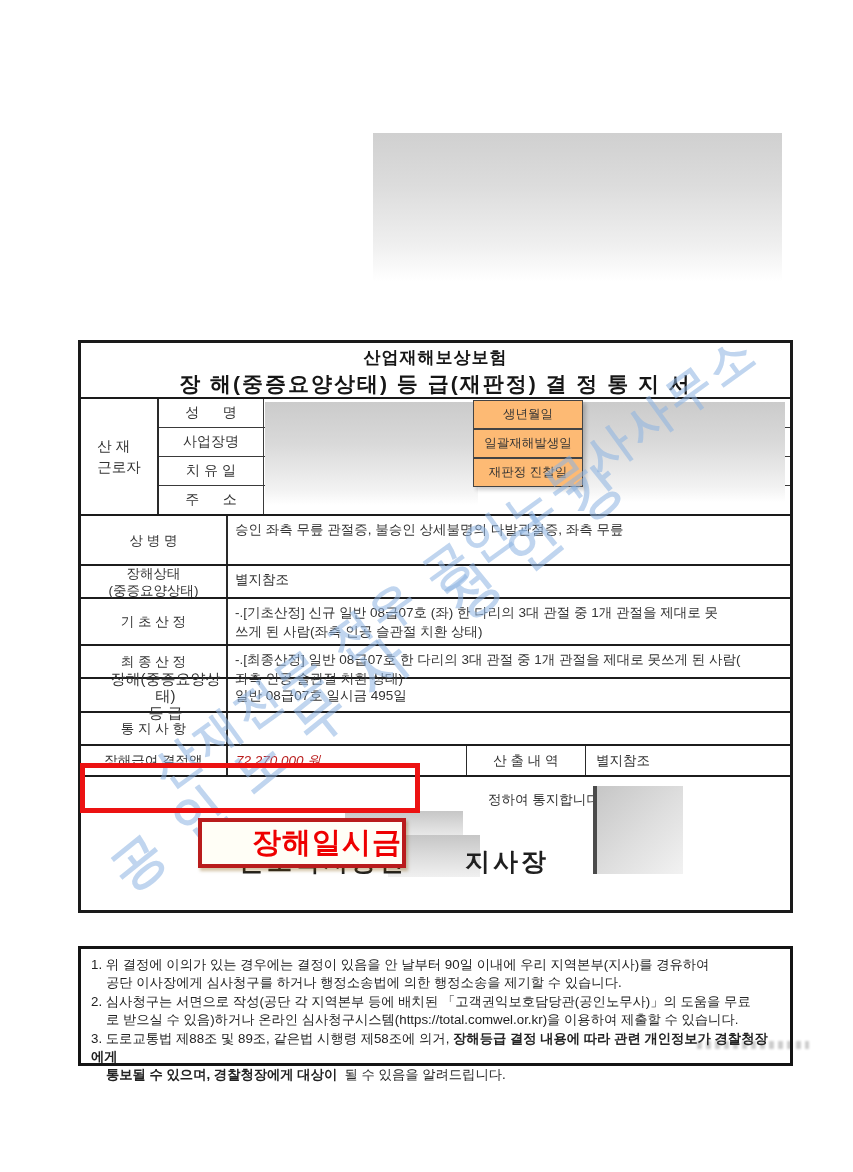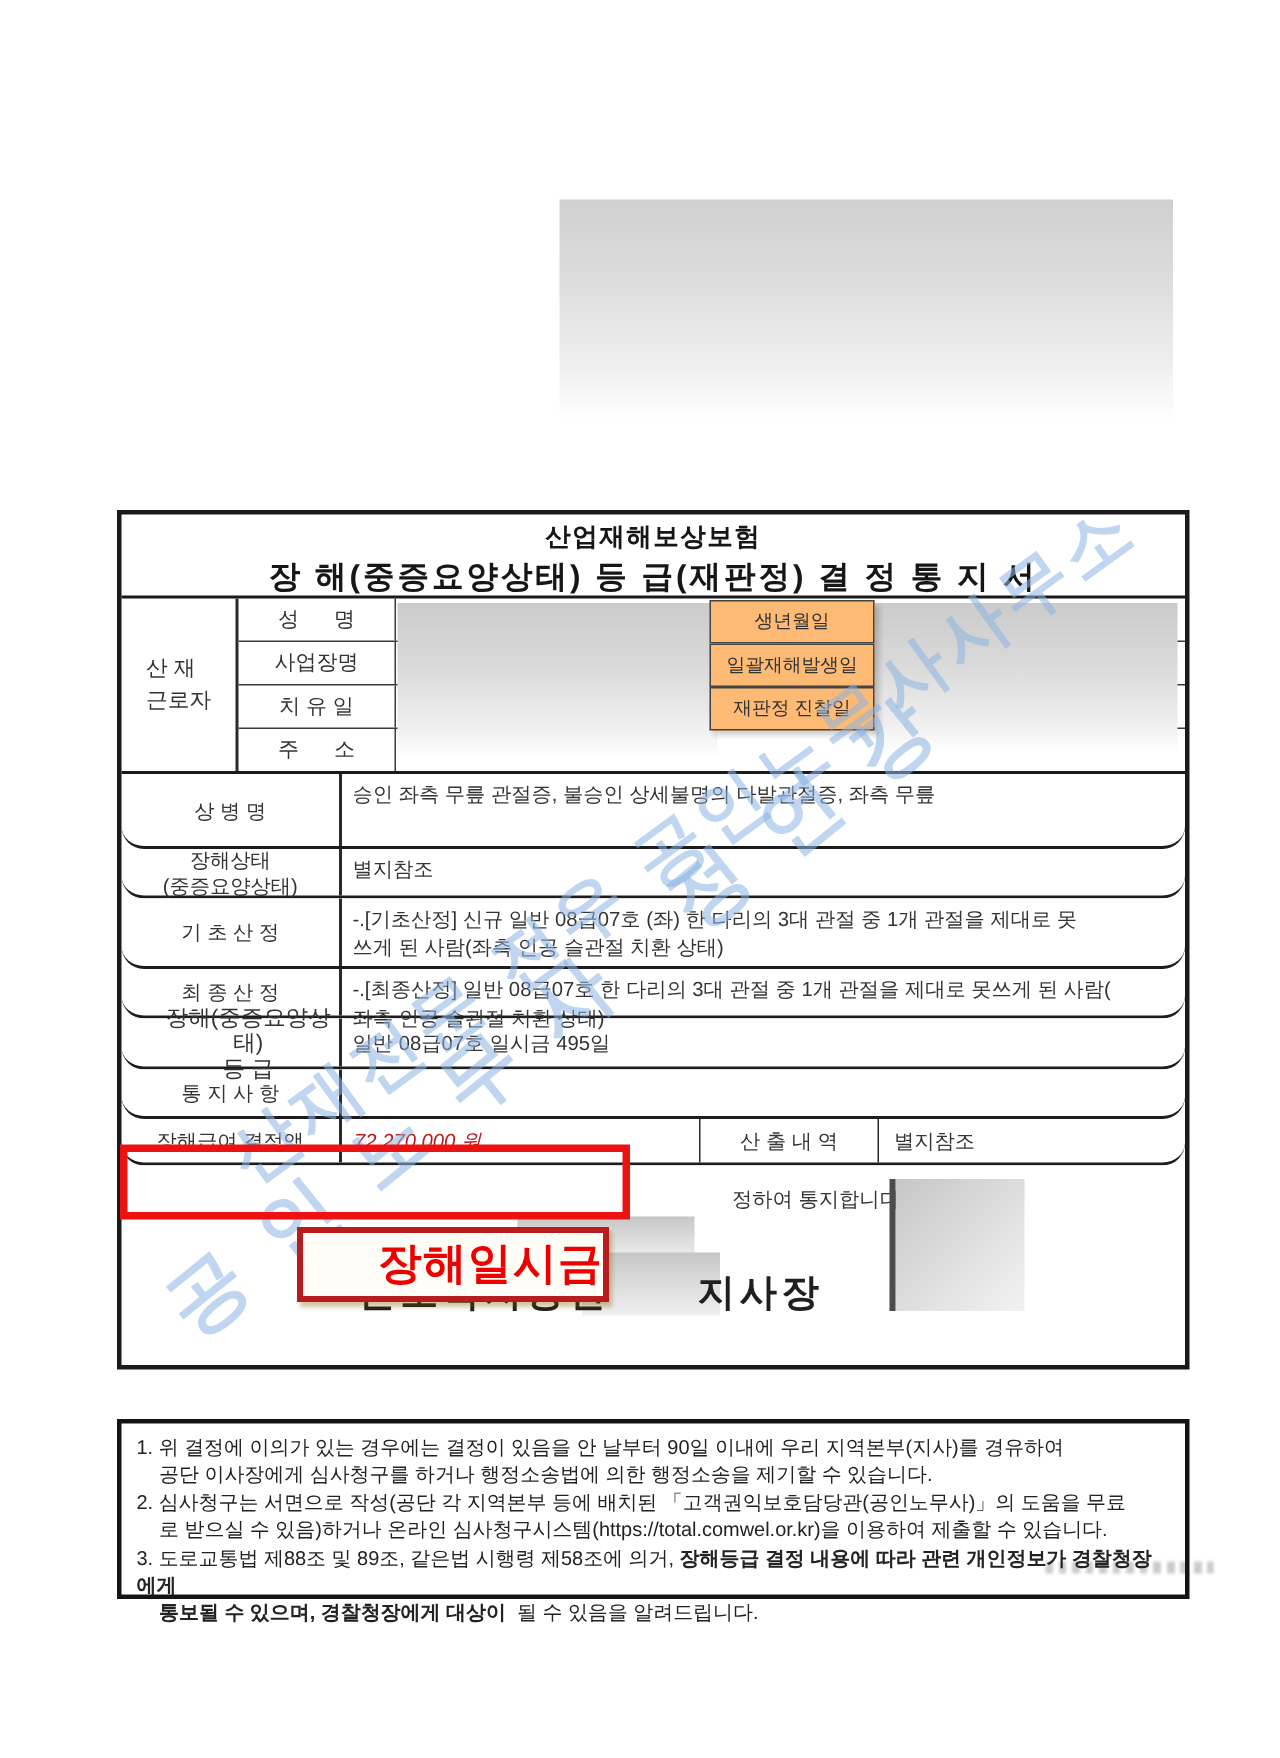--- a/index.html
+++ b/index.html
@@ -34,21 +34,21 @@
       font-size:14px;white-space:pre;color:#333;}
   .worker-value{flex:1;}
   .wred{position:absolute;background:linear-gradient(180deg,#cbcbcb 0%,#d9d9d9 40%,#f2f2f2 85%,#fff 100%);}
   .wred-left{left:184px;top:3px;width:213px;height:103px;}
   .wred-right{left:502px;top:3px;width:202px;height:100px;}
   .date-box{position:absolute;left:392px;width:110px;height:29px;background:#fdba74;border:1px solid #444;
       box-sizing:border-box;display:flex;align-items:center;justify-content:center;font-size:12.5px;color:#333;
       box-shadow:3px 3px 4px rgba(0,0,0,.20);}
 
   
-  .d-row{display:flex;border-bottom:2px solid #1c1c1c;box-sizing:border-box;border-radius:15px;}
+  .d-row{display:flex;border-bottom:2px solid #1c1c1c;box-sizing:border-box;}
   .d-label{width:147px;border-right:2px solid #2a2a2a;display:flex;align-items:center;justify-content:center;
       font-size:13.5px;white-space:pre-line;text-align:center;color:#333;line-height:17px;box-sizing:border-box;}
   .d-value{flex:1;padding:4px 7px;font-size:13.5px;line-height:19px;white-space:pre-line;color:#333;box-sizing:border-box;}
   .h50{height:50px}.h48{height:33px}.h47{height:47px}.h34{height:34px}.h33{height:33px}.h31{height:31px}
   .award-amount{width:239px;border-right:1.5px solid #2a2a2a;padding:4px 8px;font-size:13.5px;color:#b91c1c;box-sizing:border-box;display:flex;align-items:center;font-style:italic;}
   .award-calc-label{width:119px;border-right:1.5px solid #2a2a2a;display:flex;align-items:center;justify-content:center;font-size:13.5px;color:#333;box-sizing:border-box;white-space:pre;}
   .award-calc-value{flex:1;display:flex;align-items:center;padding:0 10px;font-size:13.5px;color:#333;}
 
   
   .signature-sec{position:relative;height:101px;}

